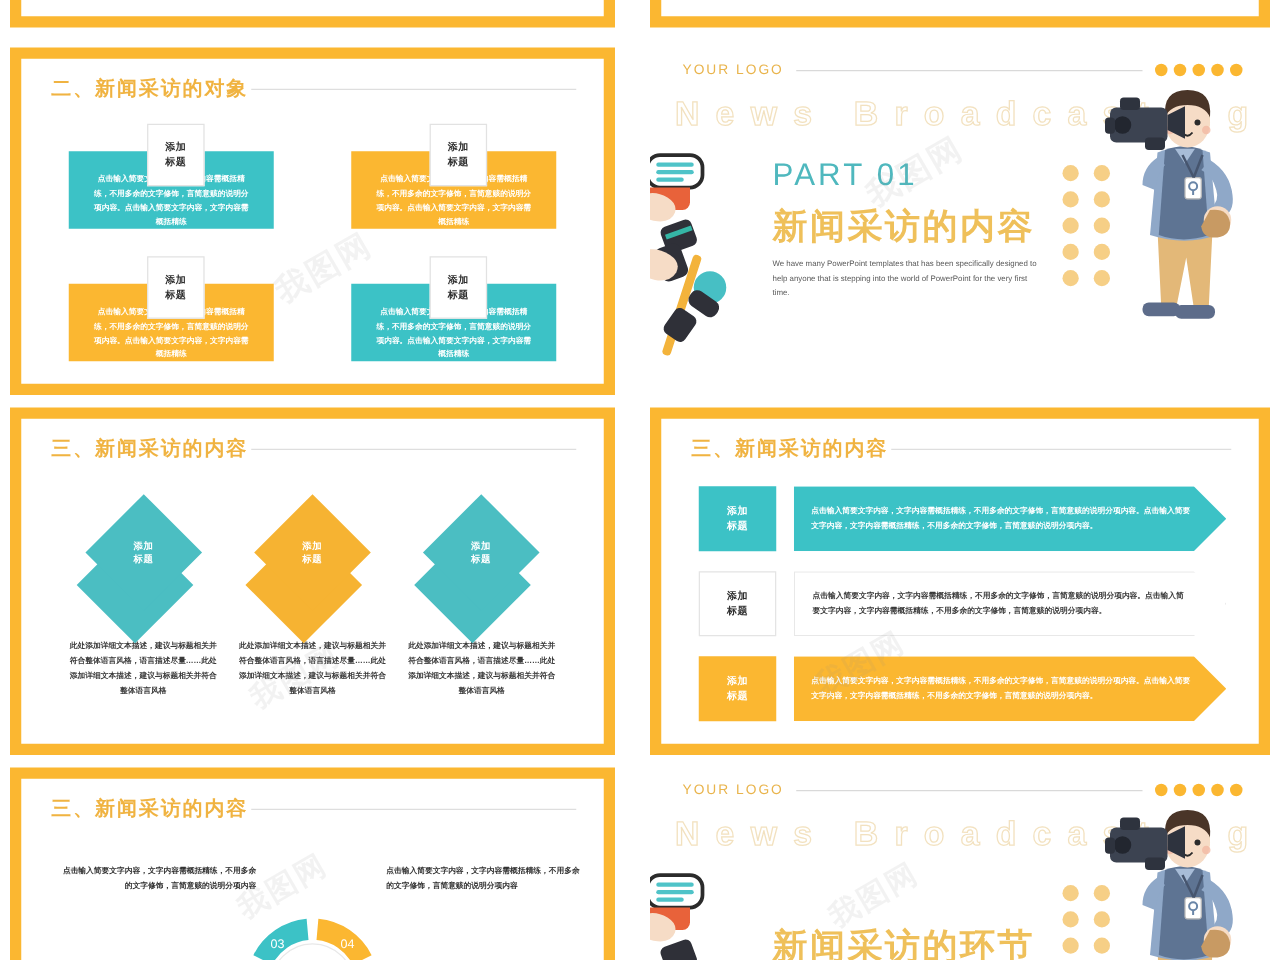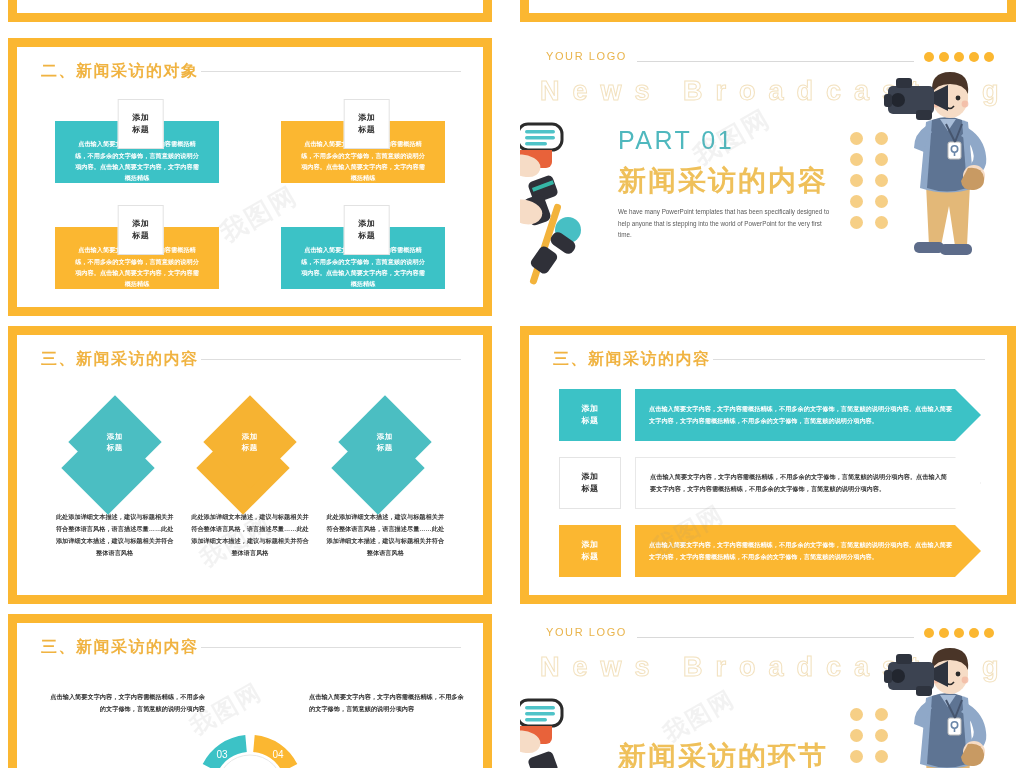--- a/index.html
+++ b/index.html
@@ -89,21 +89,21 @@
     display: block;
     font-size: 8px; font-weight: 700;
     color: #2f2f2f; line-height: 1.45;
     letter-spacing: .5px;
   }
 
   
   .cover { position: absolute; inset: 0; background: #fff; }
   .cover .logo-row {
     position: absolute; left: 26px; right: 22px; top: 12px;
-    display: flex; align-items: flex-end; gap: 10px;
+    display: flex; align-items: center; gap: 10px;
   }
   .cover .logo-row .logo {
     color: #E9B44C; font-size: 11px; letter-spacing: 1.6px; white-space: nowrap;
   }
   .cover .logo-row .rule { flex: 1; height: 1px; background: #d9d9d9; }
   .cover .logo-row .dots { display: flex; gap: 5px; }
   .cover .logo-row .dots i {
     width: 10px; height: 10px; border-radius: 50%;
     background: #FBB731; display: block;
   }

